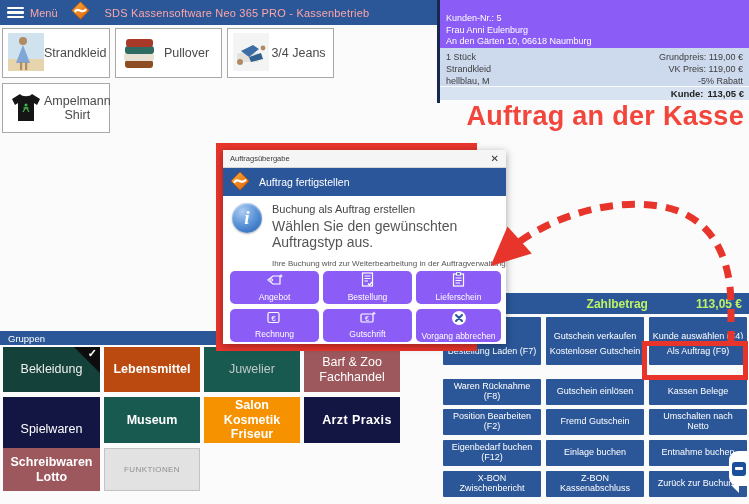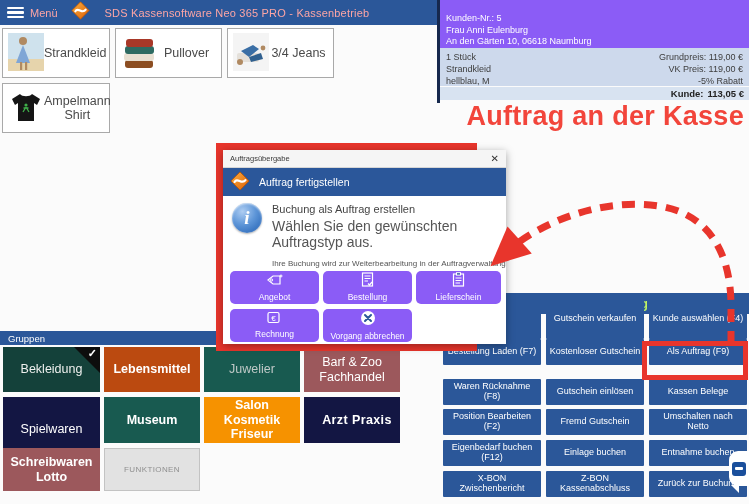--- a/index.html
+++ b/index.html
@@ -62,21 +62,21 @@
   
   .paybar{position:absolute;left:440px;top:293px;width:309px;height:21px;background:#2b5799;color:#bef264;
           display:flex;align-items:center;justify-content:flex-end;font-size:12px;}
   .paybar .pb-label{font-weight:bold;margin-right:48px;}
   .paybar .pb-amount{font-weight:bold;margin-right:7px;}
 
   
   .fbtn{position:absolute;background:#2b5799;color:#fff;font-size:9px;display:flex;align-items:center;
         justify-content:center;text-align:center;border-radius:1px;cursor:pointer;padding:1px 3px;line-height:1.1;}
   .fc0{left:443px;width:98px;} .fc1{left:546px;width:98px;} .fc2{left:649px;width:98px;}
-  .fr0{top:299px;height:40px;} .fr1{top:339px;height:26px;} .fr2{top:379px;height:26px;}
+  .fr0{top:317px;height:40px;} .fr1{top:339px;height:26px;} .fr2{top:379px;height:26px;}
   .fr3{top:409px;height:26px;} .fr4{top:440px;height:26px;} .fr5{top:471px;height:26px;}
   .fbtn-highlight{position:absolute;left:642px;top:341px;width:106px;height:39px;
                   border:5px solid #e8352c;pointer-events:none;}
 
   
   .dlg-frame{position:absolute;left:216px;top:143px;width:261px;height:208px;border:7px solid #e8352c;
              background:transparent;z-index:5;}
   .dialog{position:absolute;left:0;top:0;width:283px;height:194px;background:#fff;
           box-shadow:0 2px 8px rgba(0,0,0,.35);}
   .dlg-titlebar{height:18px;background:#f5f5f5;border-bottom:1px solid #d6d6d6;display:flex;
@@ -329,20 +329,28 @@
           <span>Lieferschein</span>
         </div>
         <div class="dbtn">
           <svg width="15" height="13" viewBox="0 0 15 13">
             <rect x="1" y="1.5" width="11" height="10" rx="1.5" fill="none" stroke="#fff" stroke-width="1.2"></rect>
             <text x="6.5" y="9.6" text-anchor="middle" font-size="8" fill="#fff" font-family="Liberation Sans,sans-serif">€</text>
           </svg>
           <span>Rechnung</span>
         </div>
         <div class="dbtn">
+          <svg width="16" height="13" viewBox="0 0 16 13">
+            <rect x="1" y="3" width="12" height="8" rx="1" fill="none" stroke="#fff" stroke-width="1.2"></rect>
+            <text x="7" y="9.8" text-anchor="middle" font-size="7" fill="#fff" font-family="Liberation Sans,sans-serif">€</text>
+            <path d="M14 0.8 L14 3.8 M12.5 2.3 L15.5 2.3" stroke="#fff" stroke-width="1"></path>
+          </svg>
+          <span>Gutschrift</span>
+        </div>
+        <div class="dbtn">
           <svg width="16" height="16" viewBox="0 0 16 16">
             <circle cx="8" cy="8" r="7" fill="#fff"></circle>
             <path d="M5 5 L11 11 M11 5 L5 11" stroke="#2b579a" stroke-width="2" stroke-linecap="round"></path>
           </svg>
           <span>Vorgang abbrechen</span>
         </div>
       </div>
     </div>
   </div>
 

